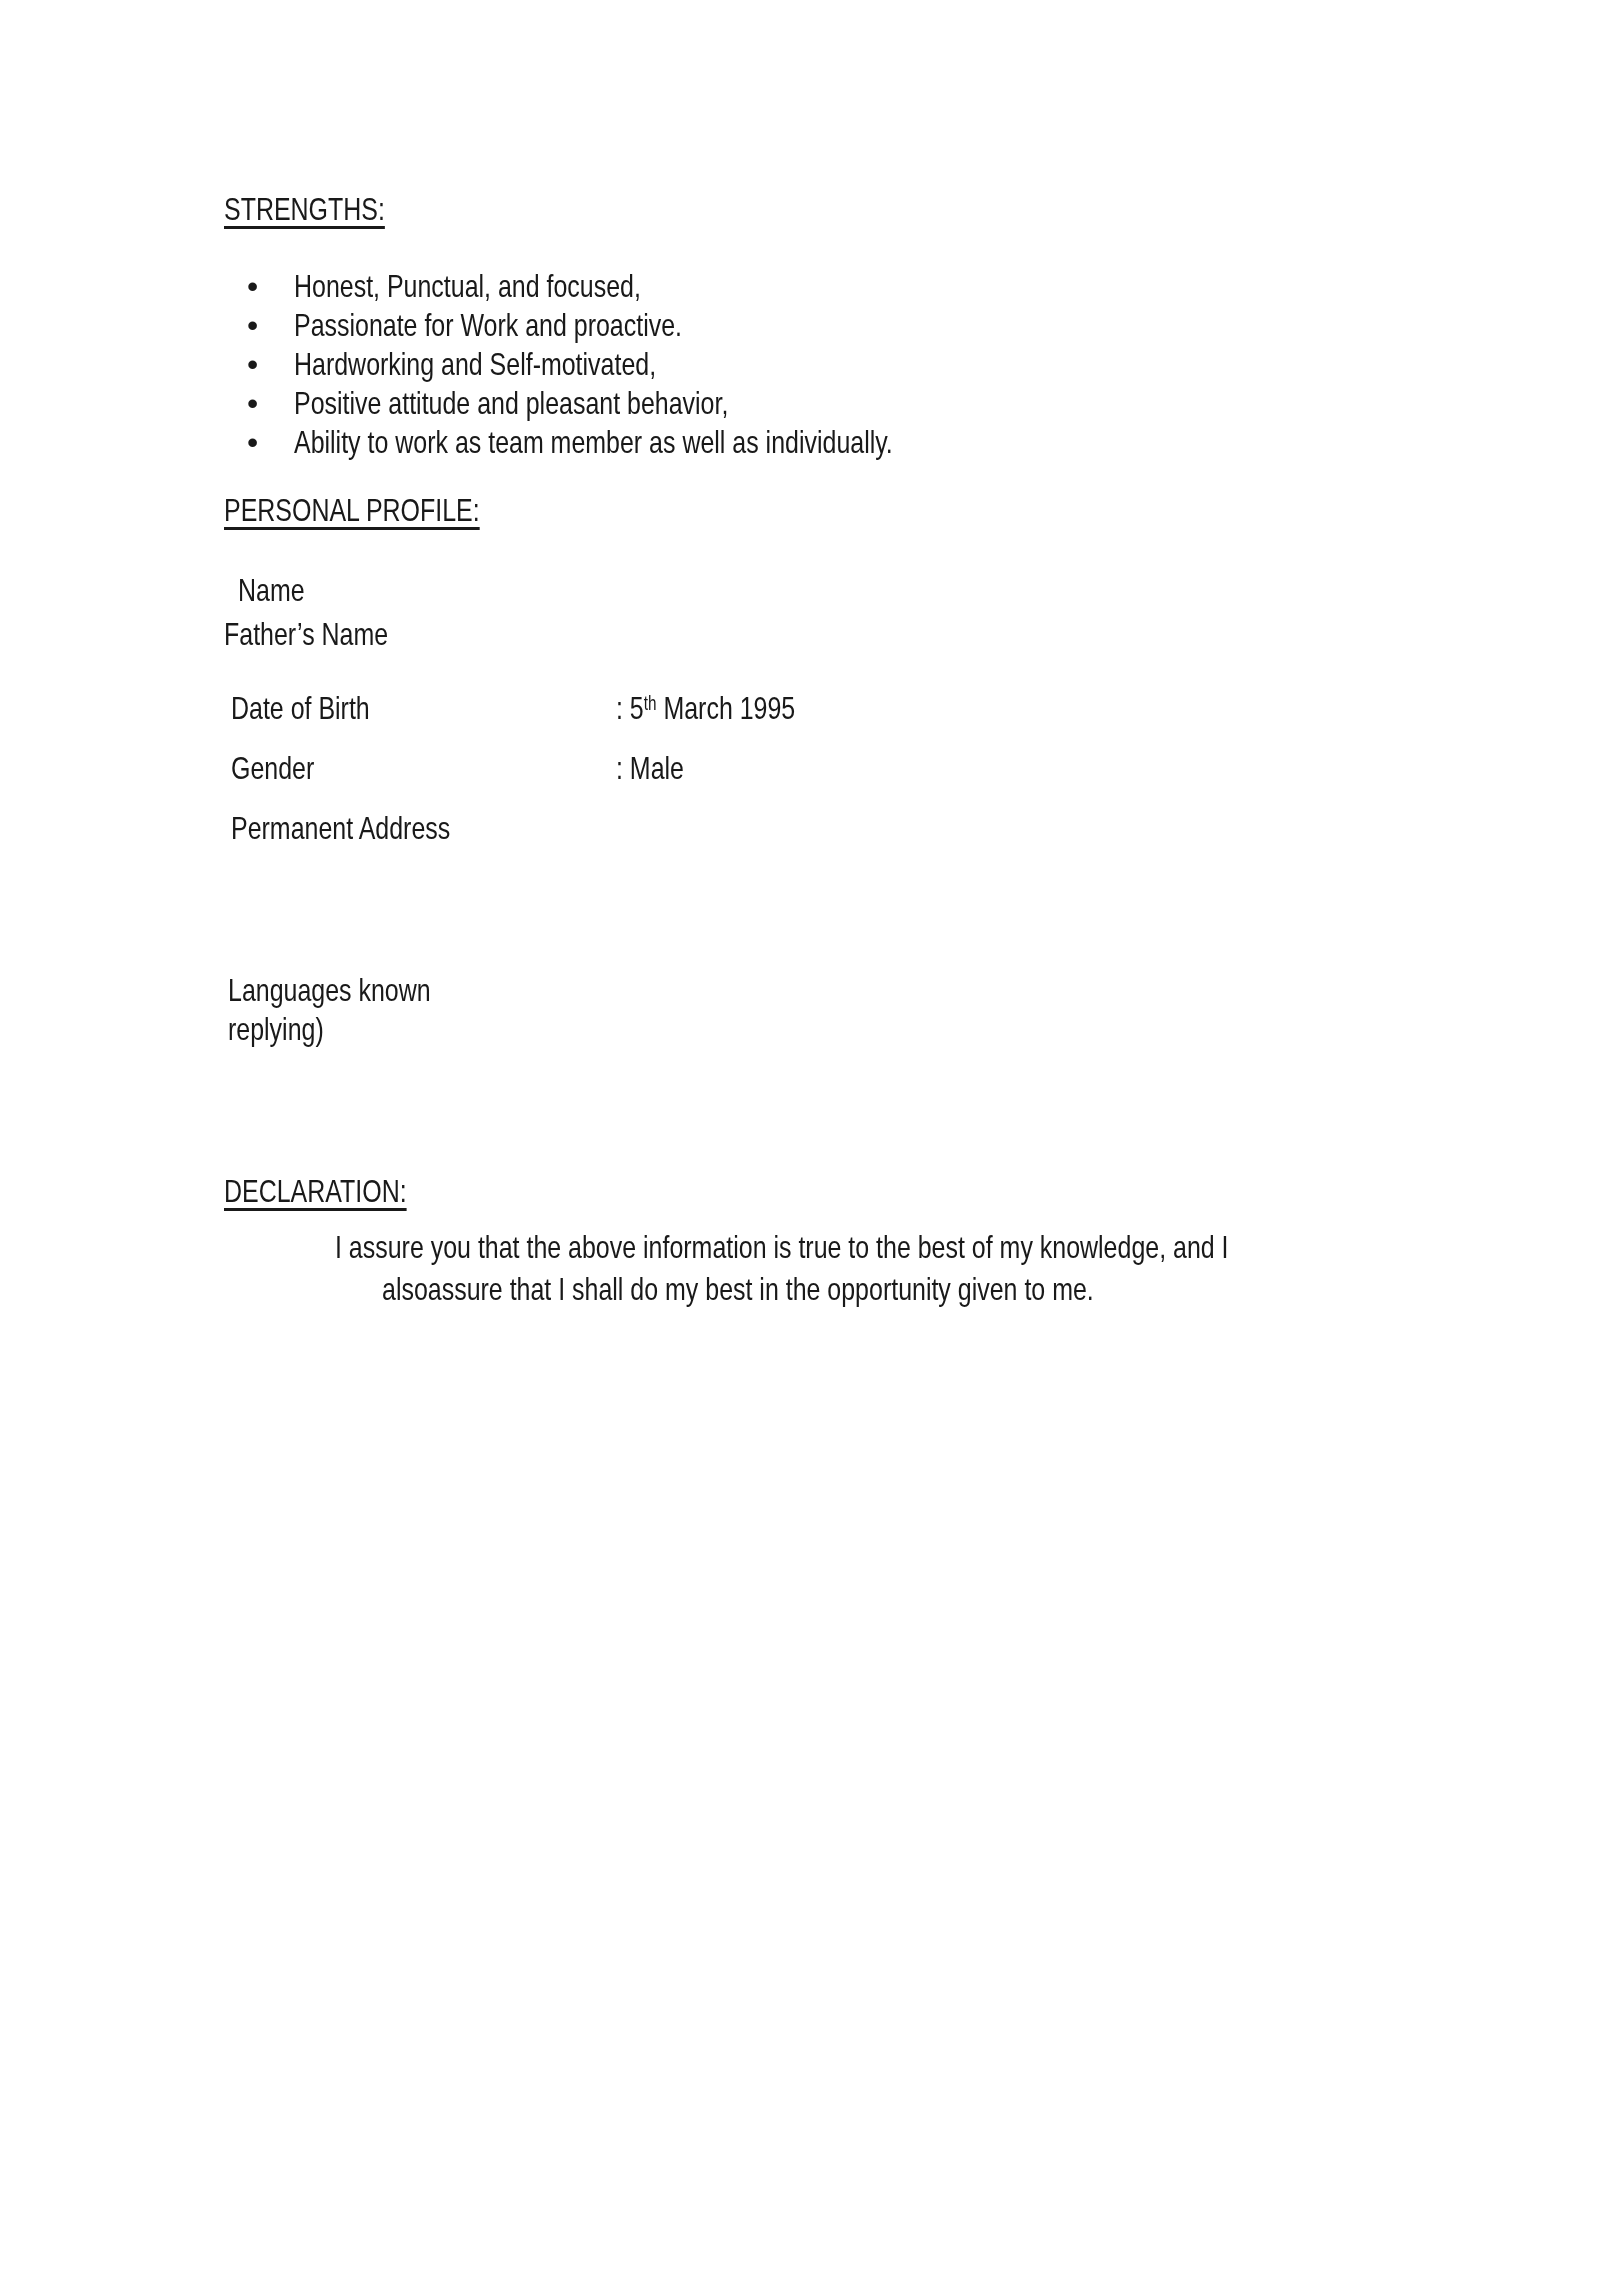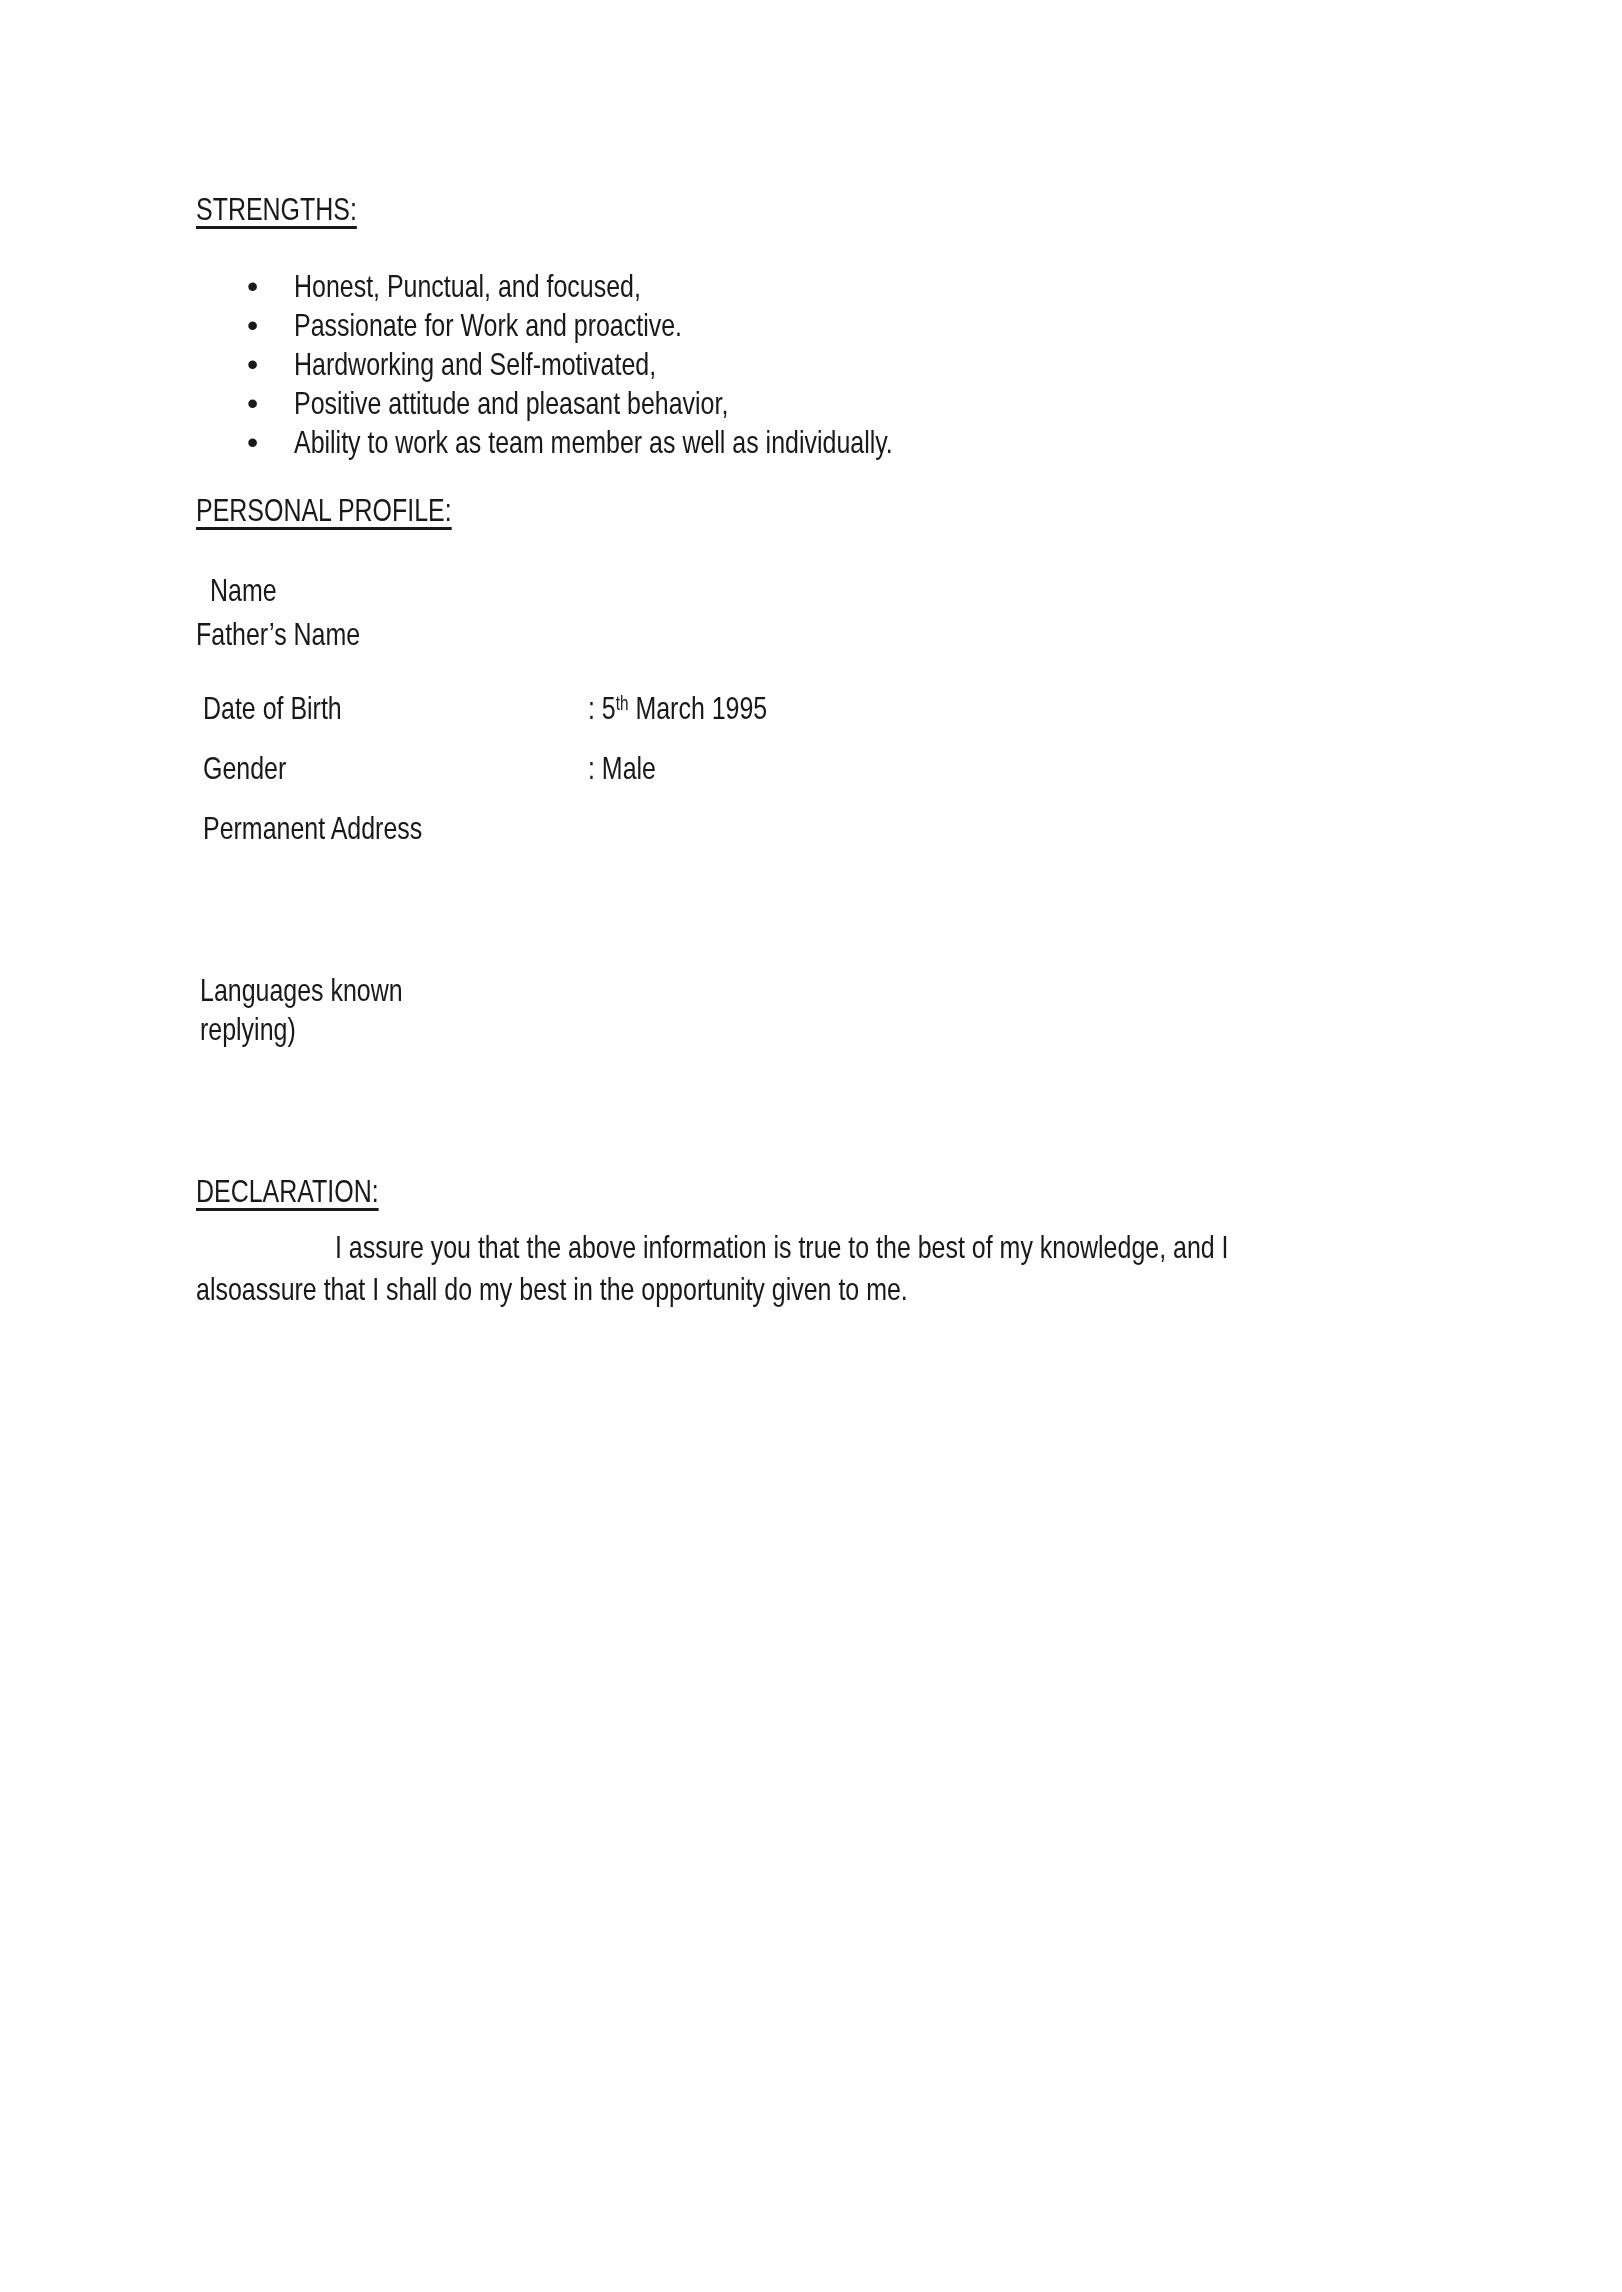--- a/index.html
+++ b/index.html
@@ -6,40 +6,40 @@
   .page {
     position: relative;
     width: 1622px;
     height: 2293px;
     background: #ffffff;
     font-family: "Liberation Sans", sans-serif;
     color: #191919;
     overflow: hidden;
   }
   .abs { position: absolute; white-space: nowrap; }
-  .line { height: 39px; line-height: 39px; }
+  .line { height: 39px; line-height: 39px; margin-left: 28px; }
   
   .sx {
     display: inline-block;
     font-size: 32px;
     transform: scaleX(0.78);
     transform-origin: left center;
     white-space: pre;
   }
   .heading {
     text-decoration: underline;
     text-underline-offset: 5.9px;
     text-decoration-thickness: 2.5px;
   }
   .bullet-row { display: flex; height: 39px; line-height: 39px; }
   .dot {
     flex: 0 0 47px;
     font-size: 32px;
   }
-  .decl-line { height: 42px; line-height: 42px; }
+  .decl-line { height: 42px; line-height: 42px; text-align: center; }
   .indent-first { padding-left: 139px; }
   sup.sup {
     font-size: 19.6px;
     vertical-align: 8.8px;
     line-height: 0;
   }
 </style>
 </head>
 <body>
 

